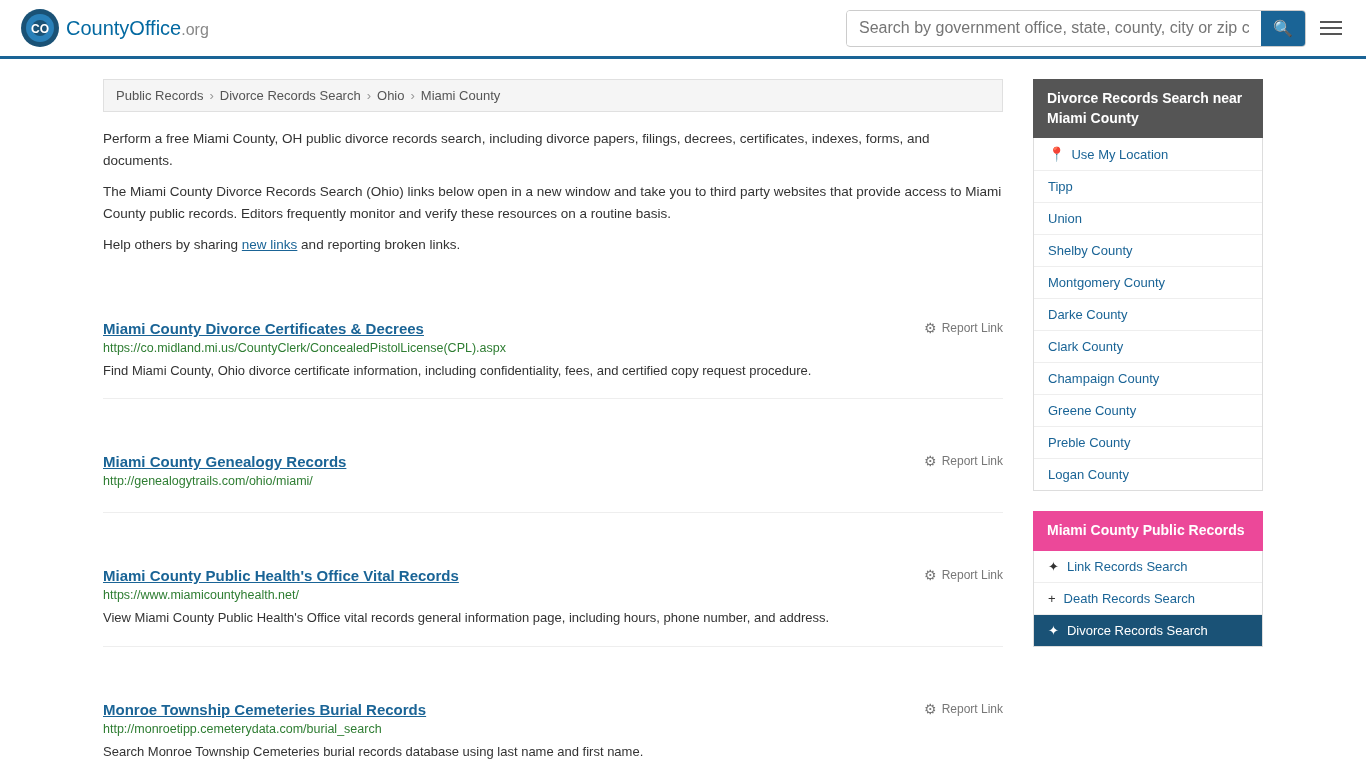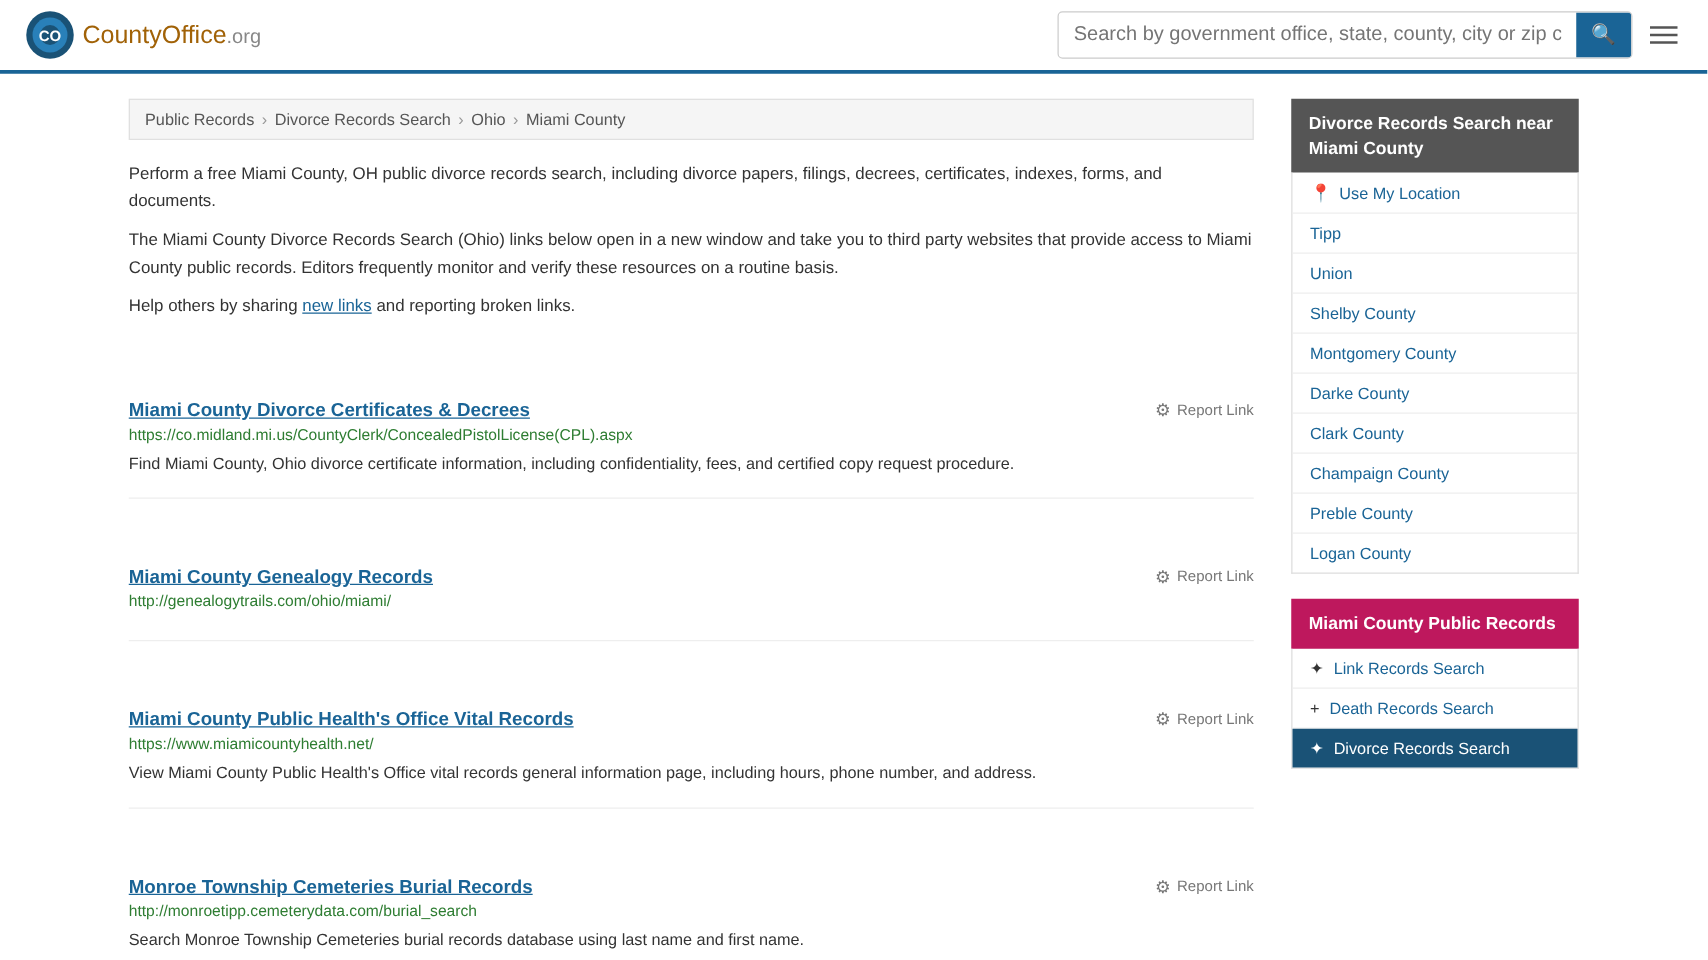--- a/index.html
+++ b/index.html
@@ -21,21 +21,21 @@
     .logo-icon {
       width: 40px;
       height: 40px;
     }
     .logo-text {
       font-size: 20px;
       font-weight: bold;
       color: #1a5276;
     }
     .logo-text span {
-      color: #a16207;
+      color: #0369a1;
       font-weight: normal;
     }
     .header-right {
       display: flex;
       align-items: center;
       gap: 10px;
     }
     .search-bar {
       display: flex;
       align-items: center;
@@ -177,21 +177,21 @@
     }
     .sidebar-header {
       background: #555;
       color: #fff;
       padding: 10px 14px;
       font-size: 14px;
       font-weight: bold;
       line-height: 1.4;
     }
     .sidebar-header.dark {
-      background: #be185d;
+      background: #ec4899;
     }
     .sidebar-list {
       border: 1px solid #ddd;
       border-top: none;
     }
     .sidebar-item {
       padding: 8px 14px;
       border-bottom: 1px solid #eee;
       font-size: 13px;
     }
@@ -343,20 +343,21 @@
           <a>Use My Location</a>
         </div>
         <div id="sidebar-nearby-links">
             <div class="sidebar-item"><a>Tipp</a></div>
             <div class="sidebar-item"><a>Union</a></div>
             <div class="sidebar-item"><a>Shelby County</a></div>
             <div class="sidebar-item"><a>Montgomery County</a></div>
             <div class="sidebar-item"><a>Darke County</a></div>
             <div class="sidebar-item"><a>Clark County</a></div>
             <div class="sidebar-item"><a>Champaign County</a></div>
+            <div class="sidebar-item"><a>Greene County</a></div>
             <div class="sidebar-item"><a>Preble County</a></div>
             <div class="sidebar-item"><a>Logan County</a></div>
           </div>
       </div>
     </div>
 
     <div class="sidebar-section">
       <div class="sidebar-header dark">Miami County Public Records</div>
       <div class="sidebar-list" id="sidebar-public-records-links">
           <div class="sidebar-records-item">

